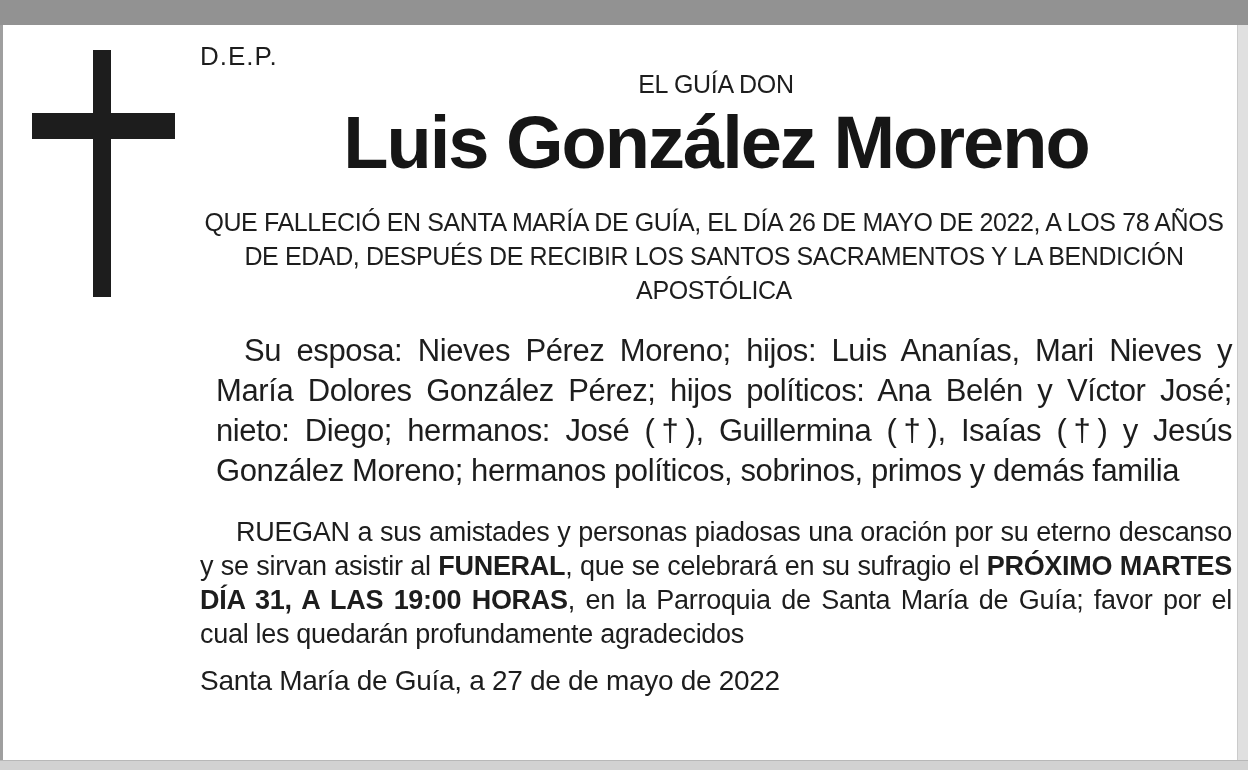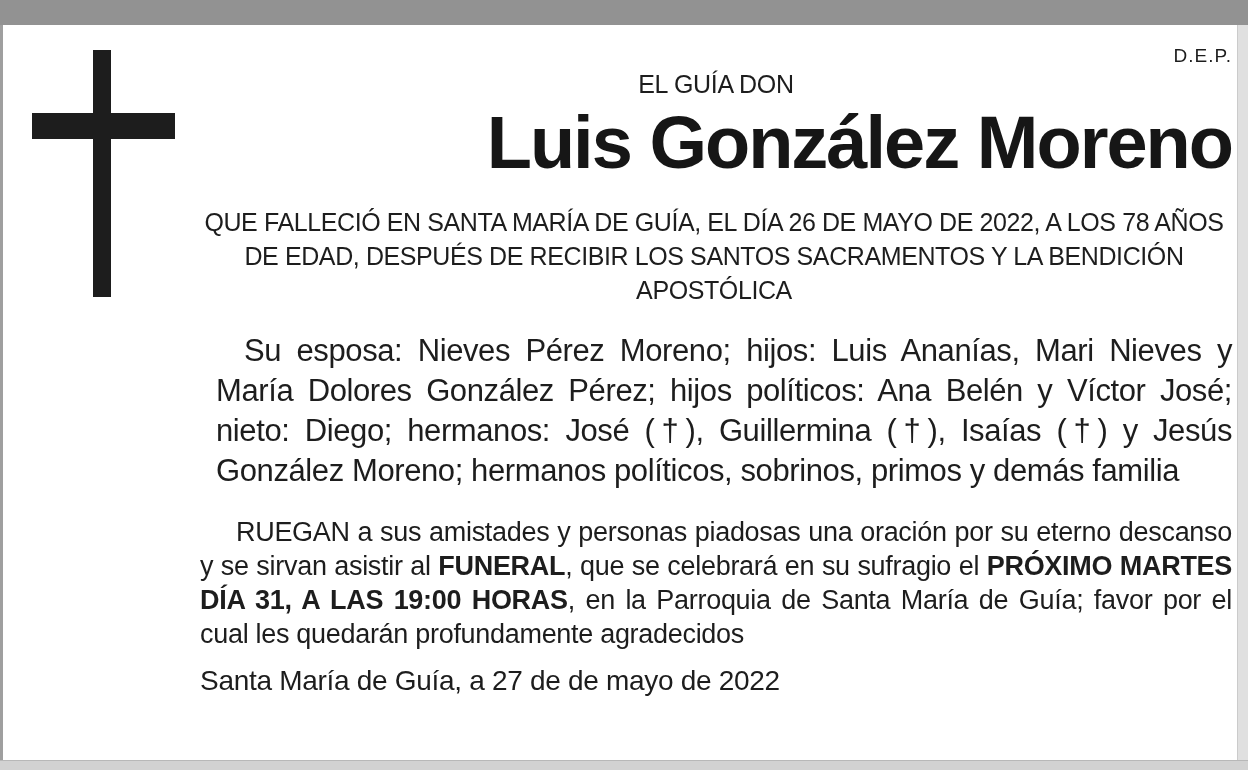--- a/index.html
+++ b/index.html
@@ -53,32 +53,32 @@
     width: 143px; height: 26px;
     background: var(--ink, #1d1d1d);
   }
   
   .content {
     position: absolute; left: 200px; top: 43px;
     width: 1032px;
     color: var(--ink, #1d1d1d);
   }
   .dep {
-    text-align: right;
-    font-size: 19px; line-height: 26px;
+    text-align: left;
+    font-size: 26px; line-height: 26px;
     letter-spacing: 1px;
   }
   .honorific {
     text-align: center;
     font-size: 25px; line-height: 30px;
     letter-spacing: -0.3px;
   }
   .name {
     margin: 4px 0 0 0;
-    text-align: right;
+    text-align: center;
     font-size: 74px; line-height: 80px;
     font-weight: bold;
     letter-spacing: -2px;
     color: #161616;
     white-space: nowrap;
   }
   .death {
     margin: 22px 4px 0 0;
     text-align: center;
     font-size: 25px; line-height: 34px;

